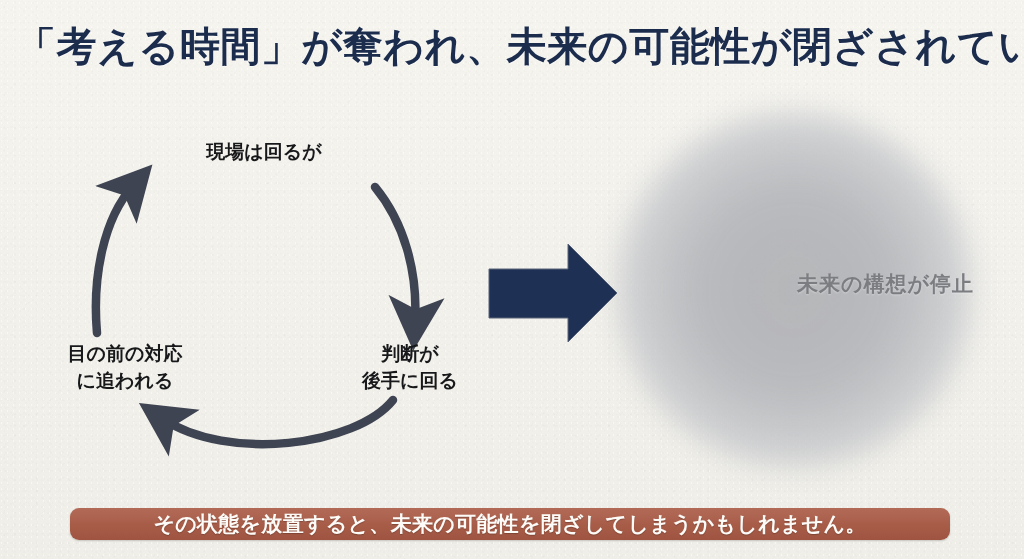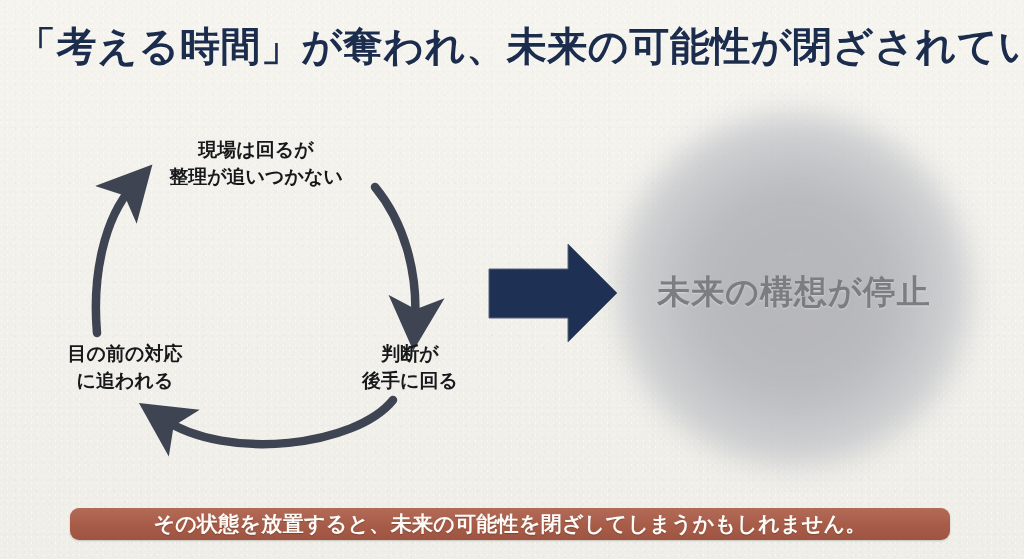--- a/index.html
+++ b/index.html
@@ -58,39 +58,39 @@
         rgba(214,215,217,0.45) 78%,
         rgba(236,236,233,0.12) 92%,
         rgba(243,242,237,0) 100%);
     filter: blur(13px);
   }
   .blob-label {
     position: absolute;
     left: 614px;
     top: 270px;
     width: 360px;
-    text-align: center;
-    font-size: 33px;
+    text-align: right;
+    font-size: 21px;
     font-weight: 700;
     letter-spacing: 1px;
     color: #7b7d80;
     text-shadow: 0 1px 2px rgba(255,255,255,0.35);
   }
 
   
   .cyc-label {
     position: absolute;
     font-size: 19px;
     font-weight: 700;
     line-height: 27px;
     color: #17181a;
     text-align: center;
     white-space: nowrap;
   }
-  .cyc-top   { left: 136px; top: 138px; width: 240px; font-family: Liberation Mono, monospace; }
+  .cyc-top   { left: 144px; top: 138px; width: 240px; }
   .cyc-right { left: 330px; top: 340px; width: 160px; }
   .cyc-left  { left: 30px;  top: 340px; width: 190px; }
 
   
   .vec {
     position: absolute;
     left: 0;
     top: 0;
     width: 1024px;
     height: 559px;
@@ -140,21 +140,20 @@
 
     <path d="M 375,187 C 404,222 418,272 415,322" fill="none" stroke="#3f4452" stroke-width="8.5" stroke-linecap="round" marker-end="url(#cycHead)"></path>
 
     <path d="M 393,400 C 356,446 228,462 163,419" fill="none" stroke="#3f4452" stroke-width="8.5" stroke-linecap="round" marker-end="url(#cycHead)"></path>
 
     <path d="M 489,269 L 568,269 L 568,244 L 617,293 L 568,342 L 568,318 L 489,318 Z" fill="#1e3053" stroke="#5a6478" stroke-width="1"></path>
   </svg>
 
   <div class="cyc-label cyc-top">
     <div>現場は回るが</div>
-    <div>整理が追いつかない</div>
   </div>
 
   <div class="cyc-label cyc-right">
     <div>判断が</div>
     <div>後手に回る</div>
   </div>
 
   <div class="cyc-label cyc-left">
     <div>目の前の対応</div>
     <div>に追われる</div>

